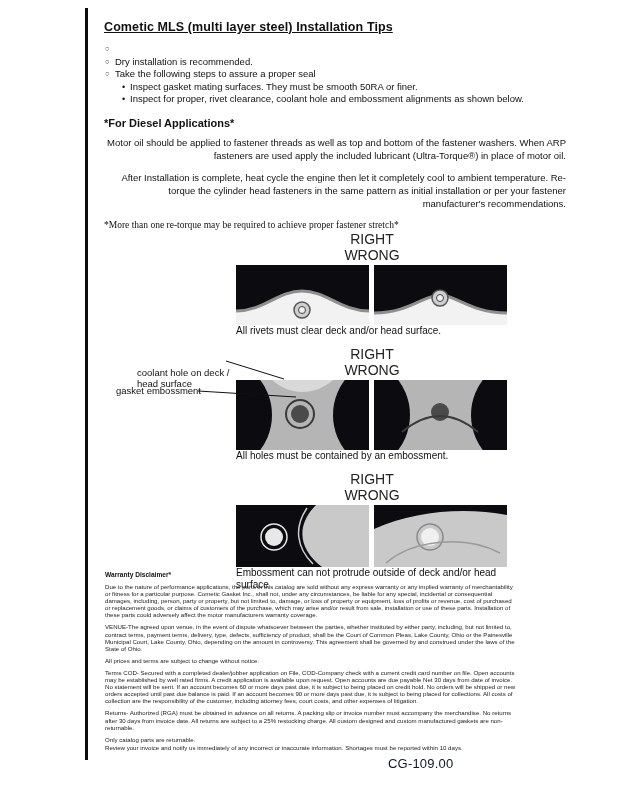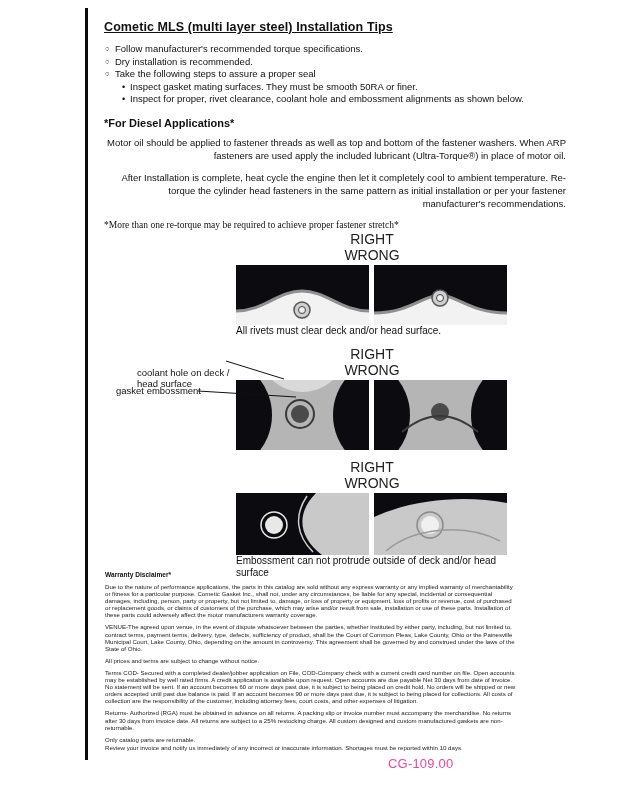--- a/index.html
+++ b/index.html
@@ -59,36 +59,35 @@
   }
 
   .warranty { position:absolute; left:105px; top:571px; width:412px; }
   .warranty-heading { font-size:6.6px; font-weight:bold; margin-bottom:5px; }
   .warranty p { font-size:6.1px; line-height:7.1px; margin-bottom:5px; color:#222; }
   .warranty p.tight { margin-bottom:1px; }
   .warranty p.tight2 { margin-bottom:0; }
 
   .page-code {
     position:absolute; left:388px; top:756px;
-    font-size:13px; letter-spacing:0.2px; color:#ec4899;
+    font-size:13px; letter-spacing:0.2px; color:#0f172a;
   }
 </style>
 </head>
 <body>
 
 <div class="page">
   <div class="left-rule"></div>
 
   <div class="content">
     <h1 class="title">Cometic MLS (multi layer steel) Installation Tips</h1>
 
     <div>
       <div class="bullet-row">
         <span class="marker">○</span>
-        <span>Follow manufacturer's recommended torque specifications.</span>
       </div>
       <div class="bullet-row">
         <span class="marker">○</span>
         <span>Dry installation is recommended.</span>
       </div>
       <div class="bullet-row">
         <span class="marker">○</span>
         <span>Take the following steps to assure a proper seal</span>
       </div>
       <div class="bullet-row sub">
@@ -154,20 +153,21 @@
           <circle cx="64" cy="34" r="14" fill="none" stroke="#3a3a3a" stroke-width="2"></circle>
         </svg>
         <svg width="133" height="70" viewBox="0 0 133 70">
           <rect width="133" height="70" fill="#b5b5b5"></rect>
           <circle cx="-22" cy="35" r="58" fill="#0b0b10"></circle>
           <circle cx="155" cy="35" r="58" fill="#0b0b10"></circle>
           <circle cx="66" cy="32" r="9" fill="#4a4a4a"></circle>
           <path d="M28,52 Q66,20 104,52" fill="none" stroke="#3a3a3a" stroke-width="2"></path>
         </svg>
       </div>
+      <div class="diag-caption">All holes must be contained by an embossment.</div>
     </div>
 
     <div class="diag-row">
       <div class="diag-headers">
         <span class="hdr">RIGHT</span>
         <span class="hdr">WRONG</span>
       </div>
       <div class="diag-images">
         <svg width="133" height="62" viewBox="0 0 133 62">
           <rect width="133" height="62" fill="#c9c9c9"></rect>

